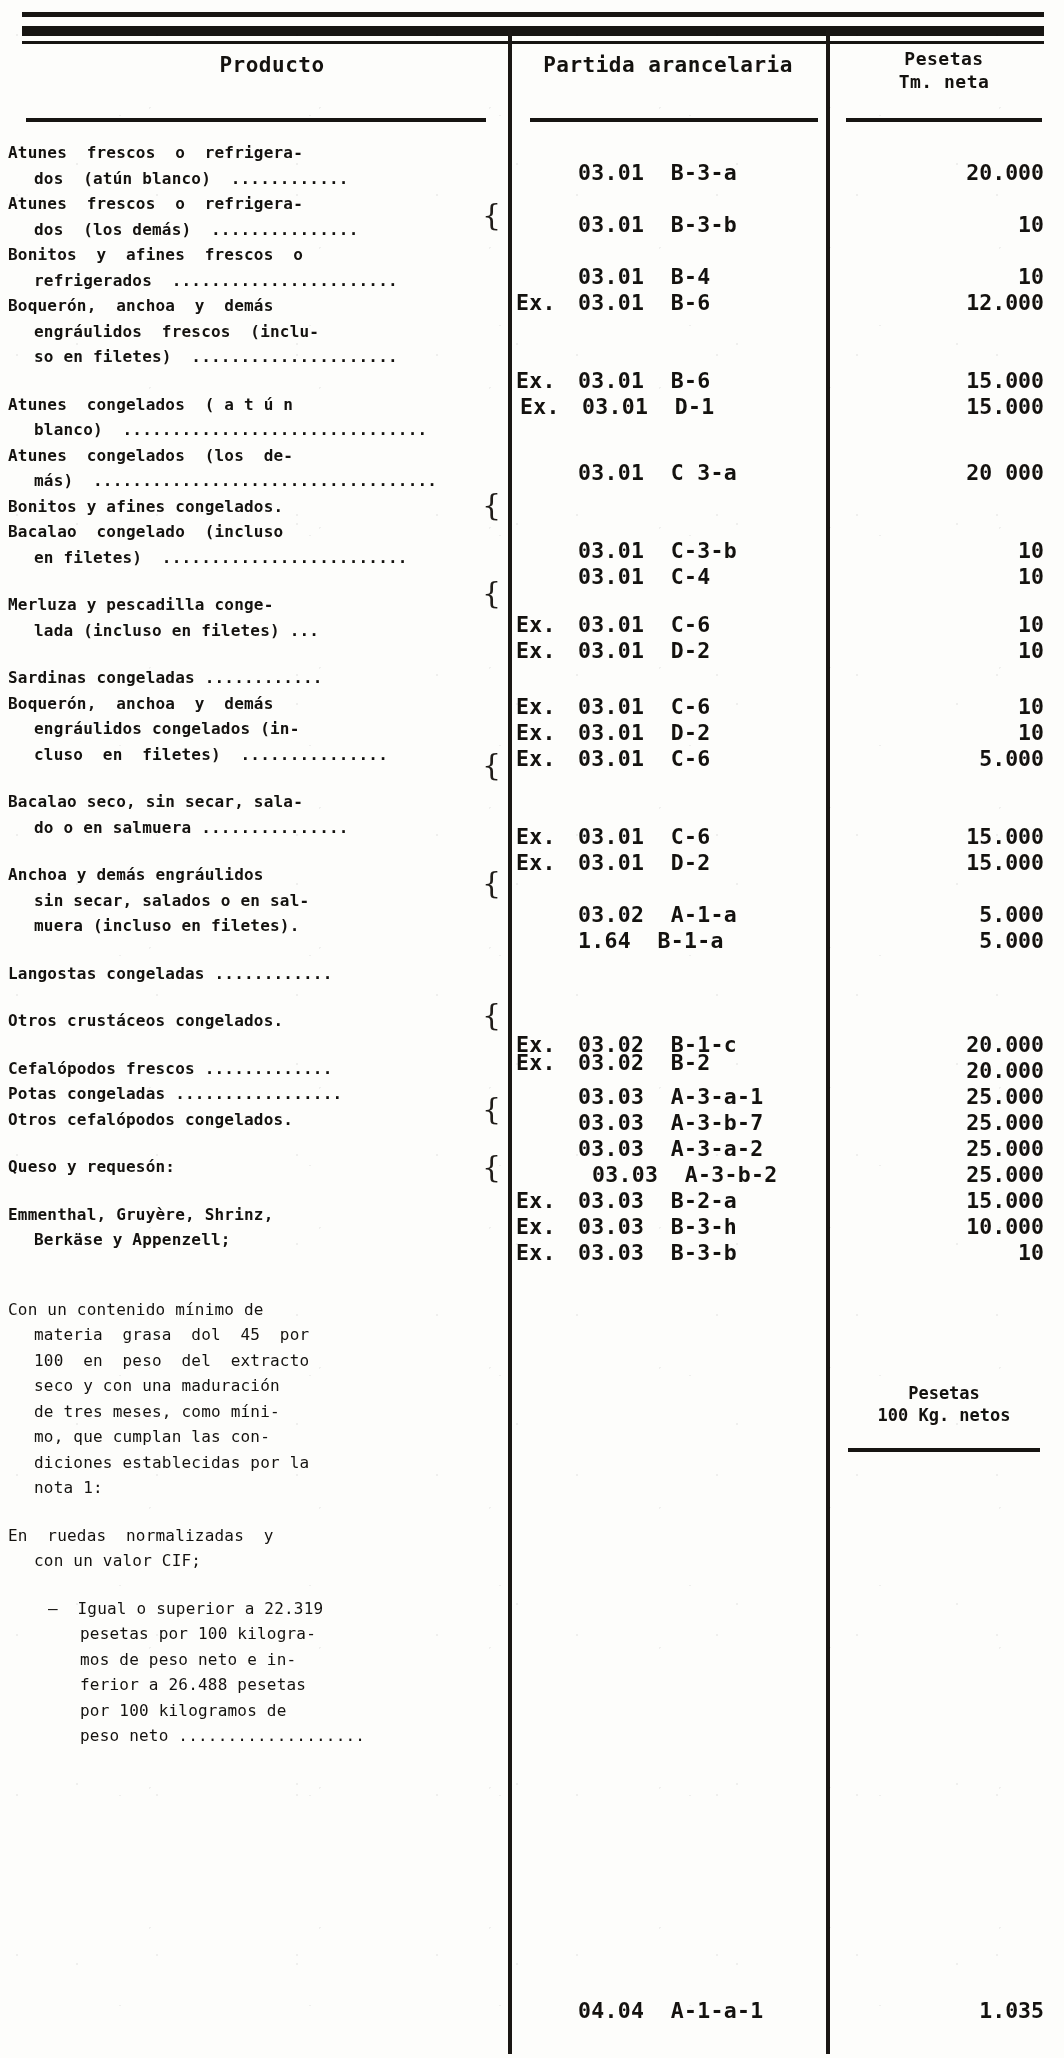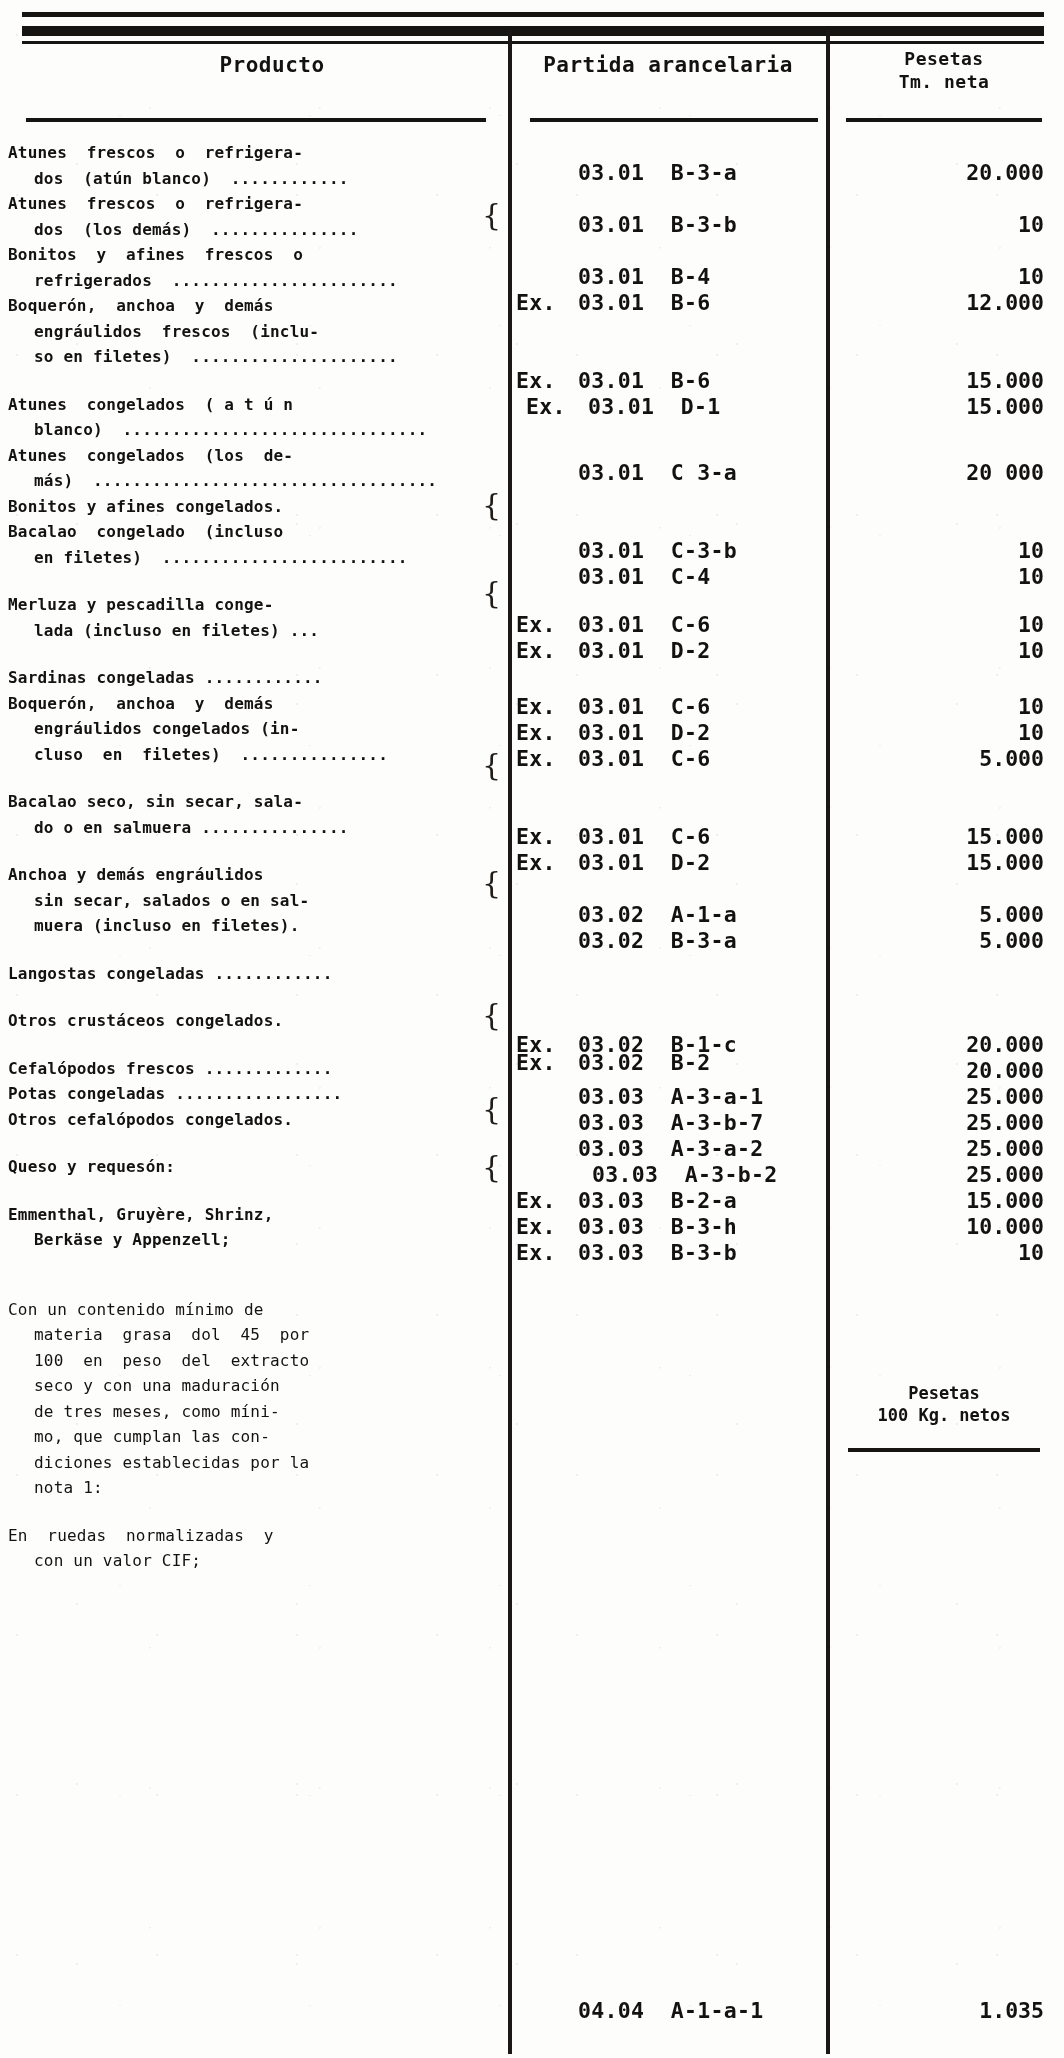--- a/index.html
+++ b/index.html
@@ -294,41 +294,49 @@
         <div class="p-line ind1 reg">mo, que cumplan las con-</div>
         <div class="p-line ind1 reg">diciones establecidas por la</div>
         <div class="p-line ind1 reg">nota 1:</div>
       </div>
       <div class="p-gap"></div>
       <div class="p-block">
         <div class="p-line reg">En  ruedas  normalizadas  y</div>
         <div class="p-line ind1 reg">con un valor CIF;</div>
       </div>
       <div class="p-gap"></div>
+      <div class="p-block">
+        <div class="p-line reg" style="padding-left: 40px;"><span>—  </span><span>Igual o superior a 22.319</span></div>
+        <div class="p-line reg" style="padding-left: 72px;">pesetas por 100 kilogra-</div>
+        <div class="p-line reg" style="padding-left: 72px;">mos de peso neto e in-</div>
+        <div class="p-line reg" style="padding-left: 72px;">ferior a 26.488 pesetas</div>
+        <div class="p-line reg" style="padding-left: 72px;">por 100 kilogramos de</div>
+        <div class="p-line reg" style="padding-left: 72px;">peso neto ...................</div>
+      </div>
     </div>
 
   <div id="code-col" style="position: absolute;">
       <div class="c-line" style="position: absolute; top: 20px; left: 0px; width: 306px;"><span class="c-ex"></span><span class="c-body">03.01  B-3-a</span></div>
       <div class="c-line" style="position: absolute; top: 72px; left: 0px; width: 306px;"><span class="c-ex"></span><span class="c-body">03.01  B-3-b</span></div>
       <div class="c-line" style="position: absolute; top: 124px; left: 0px; width: 306px;"><span class="c-ex"></span><span class="c-body">03.01  B-4</span></div>
       <div class="c-line" style="position: absolute; top: 150px; left: 0px; width: 306px;"><span class="c-ex">Ex.</span><span class="c-body">03.01  B-6</span></div>
       <div class="c-line" style="position: absolute; top: 228px; left: 0px; width: 306px;"><span class="c-ex">Ex.</span><span class="c-body">03.01  B-6</span></div>
-      <div class="c-line" style="position: absolute; top: 254px; left: 10px; width: 306px; text-decoration: underline;"><span class="c-ex">Ex.</span><span class="c-body">03.01  D-1</span></div>
+      <div class="c-line" style="position: absolute; top: 254px; left: 4px; width: 306px; text-decoration: underline;"><span class="c-ex">Ex.</span><span class="c-body">03.01  D-1</span></div>
       <div class="c-line" style="position: absolute; top: 320px; left: 0px; width: 306px;"><span class="c-ex"></span><span class="c-body">03.01  C 3-a</span></div>
       <div class="c-line" style="position: absolute; top: 398px; left: 0px; width: 306px;"><span class="c-ex"></span><span class="c-body">03.01  C-3-b</span></div>
       <div class="c-line" style="position: absolute; top: 424px; left: 0px; width: 306px;"><span class="c-ex"></span><span class="c-body">03.01  C-4</span></div>
       <div class="c-line" style="position: absolute; top: 472px; left: 0px; width: 306px;"><span class="c-ex">Ex.</span><span class="c-body">03.01  C-6</span></div>
       <div class="c-line" style="position: absolute; top: 498px; left: 0px; width: 306px;"><span class="c-ex">Ex.</span><span class="c-body">03.01  D-2</span></div>
       <div class="c-line" style="position: absolute; top: 554px; left: 0px; width: 306px;"><span class="c-ex">Ex.</span><span class="c-body">03.01  C-6</span></div>
       <div class="c-line" style="position: absolute; top: 580px; left: 0px; width: 306px;"><span class="c-ex">Ex.</span><span class="c-body">03.01  D-2</span></div>
       <div class="c-line" style="position: absolute; top: 606px; left: 0px; width: 306px;"><span class="c-ex">Ex.</span><span class="c-body">03.01  C-6</span></div>
       <div class="c-line" style="position: absolute; top: 684px; left: 0px; width: 306px;"><span class="c-ex">Ex.</span><span class="c-body">03.01  C-6</span></div>
       <div class="c-line" style="position: absolute; top: 710px; left: 0px; width: 306px;"><span class="c-ex">Ex.</span><span class="c-body">03.01  D-2</span></div>
       <div class="c-line" style="position: absolute; top: 762px; left: 0px; width: 306px;"><span class="c-ex"></span><span class="c-body">03.02  A-1-a</span></div>
-      <div class="c-line" style="position: absolute; top: 788px; left: 0px; width: 306px;"><span class="c-ex"></span><span class="c-body">03.02  B-3-a</span></div>
+      <div class="c-line" style="position: absolute; top: 788px; left: 0px; width: 306px;"><span class="c-ex"></span><span class="c-body">1.64  B-1-a</span></div>
       <div class="c-line" style="position: absolute; top: 892px; left: 0px; width: 306px;"><span class="c-ex">Ex.</span><span class="c-body">03.02  B-1-c</span></div>
       <div class="c-line" style="position: absolute; top: 910px; left: 0px; width: 306px;"><span class="c-ex">Ex.</span><span class="c-body">03.02  B-2</span></div>
       <div class="c-line" style="position: absolute; top: 944px; left: 0px; width: 306px;"><span class="c-ex"></span><span class="c-body">03.03  A-3-a-1</span></div>
       <div class="c-line" style="position: absolute; top: 970px; left: 0px; width: 306px;"><span class="c-ex"></span><span class="c-body">03.03  A-3-b-7</span></div>
       <div class="c-line" style="position: absolute; top: 996px; left: 0px; width: 306px;"><span class="c-ex"></span><span class="c-body">03.03  A-3-a-2</span></div>
       <div class="c-line" style="position: absolute; top: 1022px; left: 14px; width: 306px;"><span class="c-ex"></span><span class="c-body">03.03  A-3-b-2</span></div>
       <div class="c-line" style="position: absolute; top: 1048px; left: 0px; width: 306px;"><span class="c-ex">Ex.</span><span class="c-body">03.03  B-2-a</span></div>
       <div class="c-line" style="position: absolute; top: 1074px; left: 0px; width: 306px;"><span class="c-ex">Ex.</span><span class="c-body">03.03  B-3-h</span></div>
       <div class="c-line" style="position: absolute; top: 1100px; left: 0px; width: 306px;"><span class="c-ex">Ex.</span><span class="c-body">03.03  B-3-b</span></div>
       <div class="c-line" style="position: absolute; top: 1858px; left: 0px; width: 306px;"><span class="c-ex"></span><span class="c-body">04.04  A-1-a-1</span></div>

